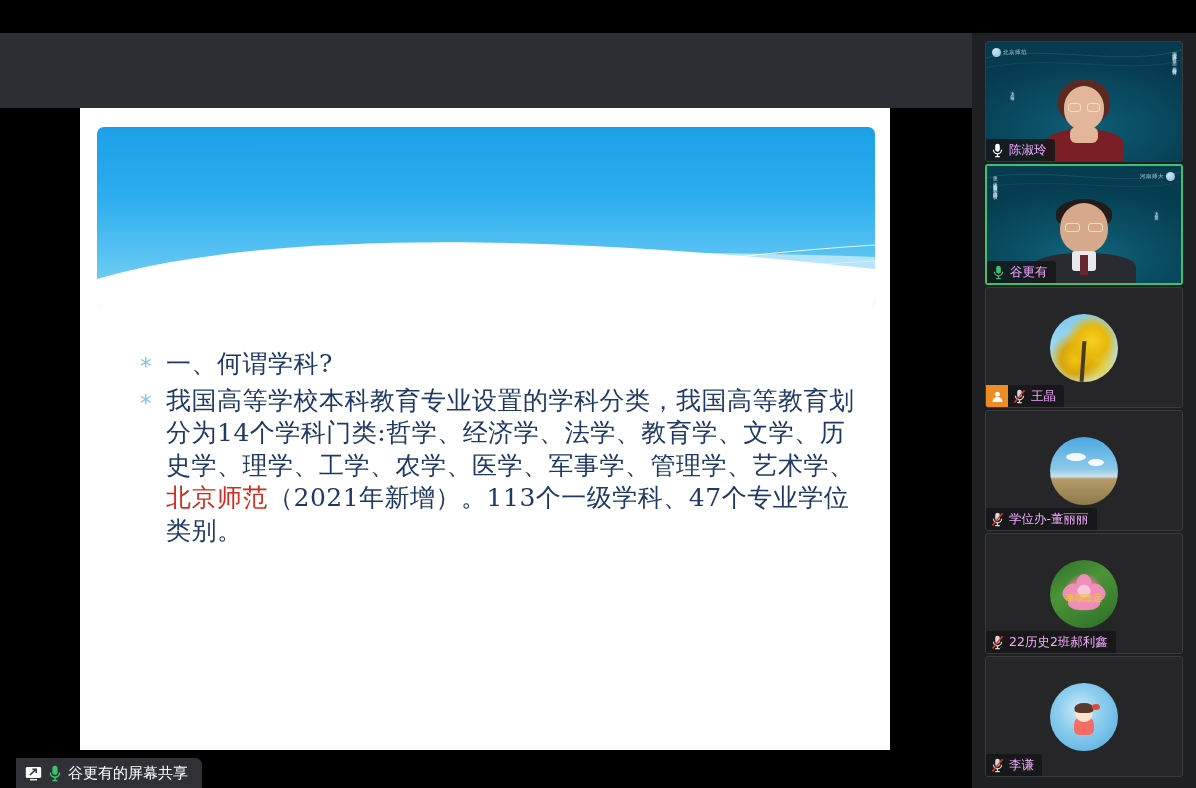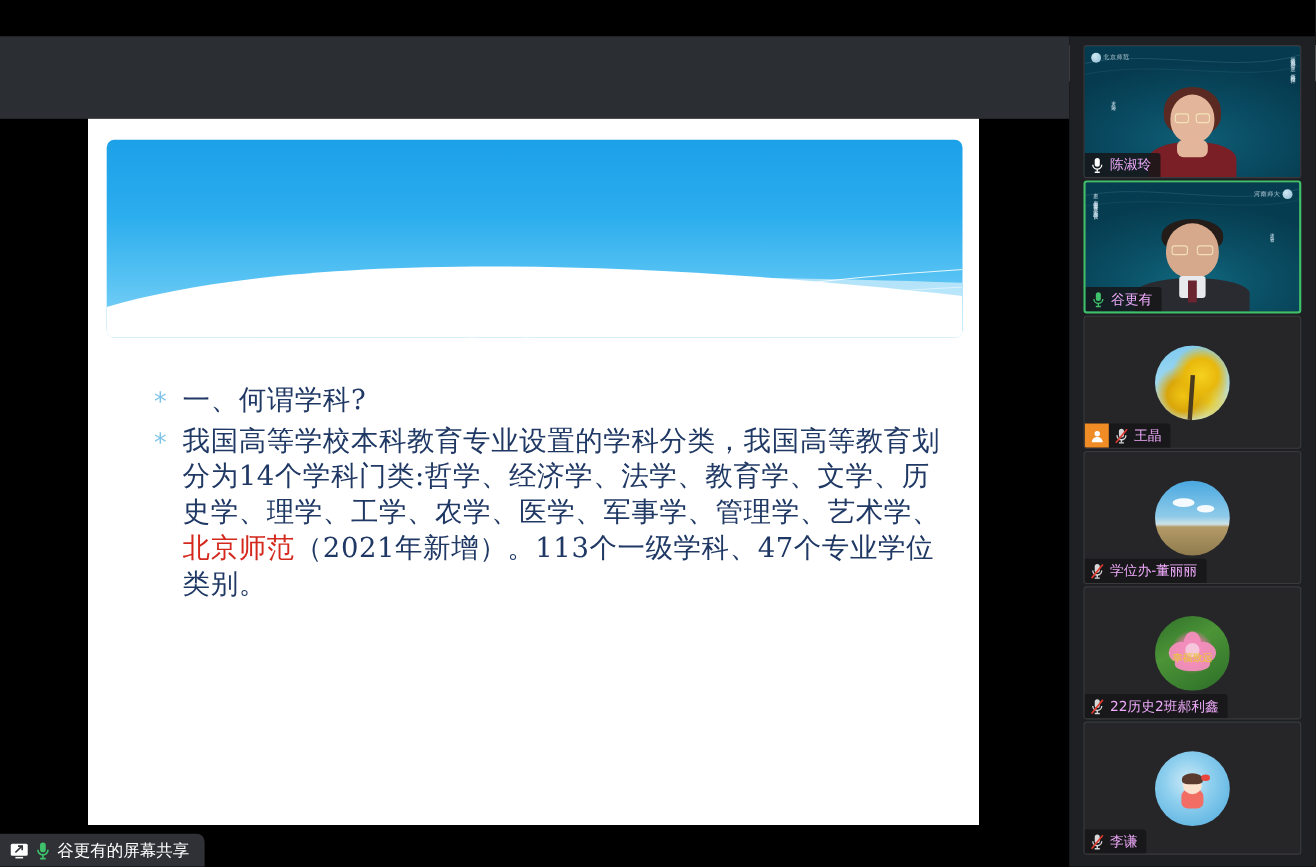--- a/index.html
+++ b/index.html
@@ -177,21 +177,21 @@
   }
   .mic-wrap { width: 22px; height: 22px; display:flex; align-items:center; justify-content:center; flex:0 0 22px; }
   .name-txt {
     color: #f0abfc; font-size: 12.5px; white-space: nowrap;
     font-family: "DejaVu Sans", "Liberation Sans", sans-serif;
     padding-left: 1px;
   }
 
   
   .share-pill {
-    position: absolute; left: 0; bottom: 0;
+    position: absolute; left: 16px; bottom: 0;
     height: 30px;
     background: #2f3136;
     border-top-right-radius: 7px;
     display: flex; align-items: center; gap: 7px;
     padding: 0 14px 0 9px;
   }
   .share-pill .label {
     color: #ffffff; font-size: 15px; white-space: nowrap;
     font-family: "DejaVu Sans", "Liberation Sans", sans-serif;
   }

